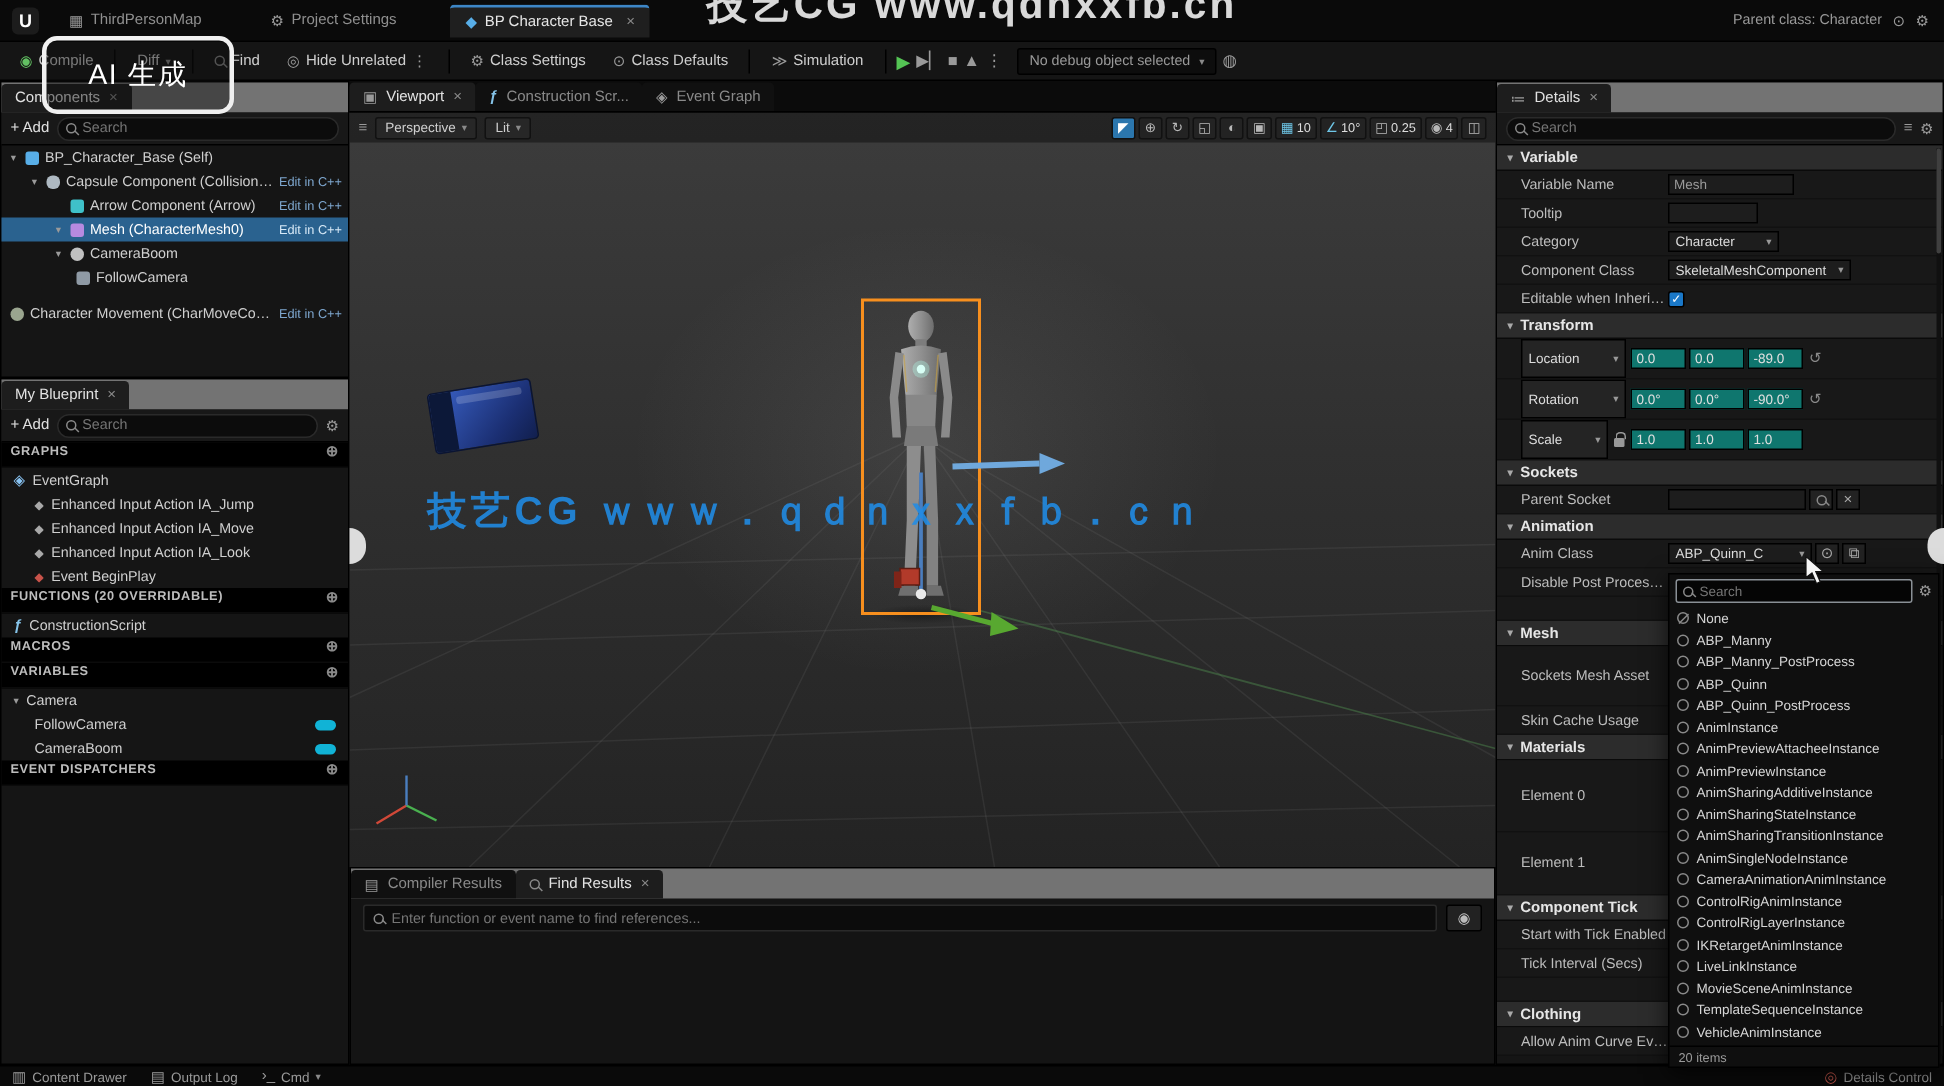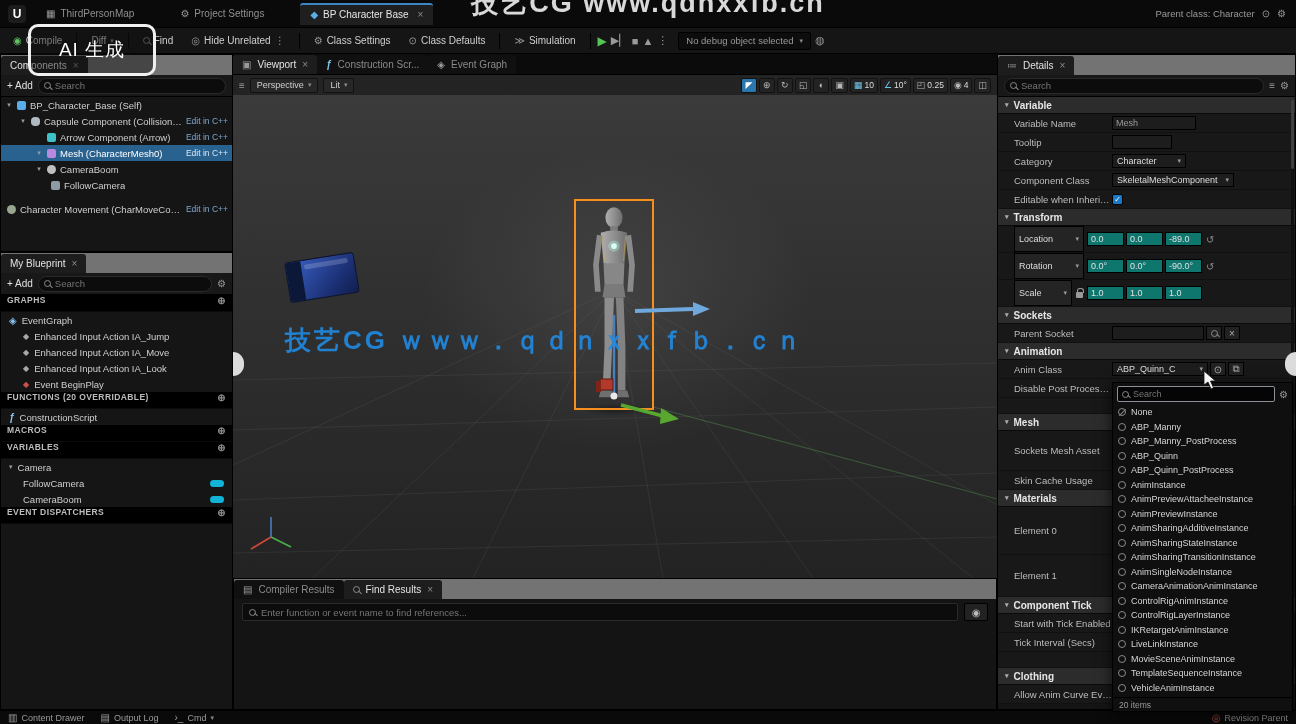--- a/index.html
+++ b/index.html
@@ -740,21 +740,21 @@
     <span class="ico">▤</span>
     <span>Output Log</span>
   </div>
   <div class="grp">
     <span class="ico">›_</span>
     <span>Cmd</span>
     <span class="tb-caret">▾</span>
   </div>
   <div class="right grp">
     <span class="ico" style="color:#c0554a">◎</span>
-    <span>Revision Parent</span>
+    <span>Details Control</span>
   </div>
 </div>
 
 <div id="ai-badge">AI 生成</div>
 <div id="handle-left" class="drawer-handle"></div>
 <div id="handle-right" class="drawer-handle"></div>
 <svg id="cursor" width="14" height="20">
   <path d="M1,1 L1,15 L5,12 L8,19 L10.5,17.8 L7.5,11 L12.5,11 Z" fill="#f5f5f5" stroke="#111" stroke-width="0.8"></path>
 </svg>
 

